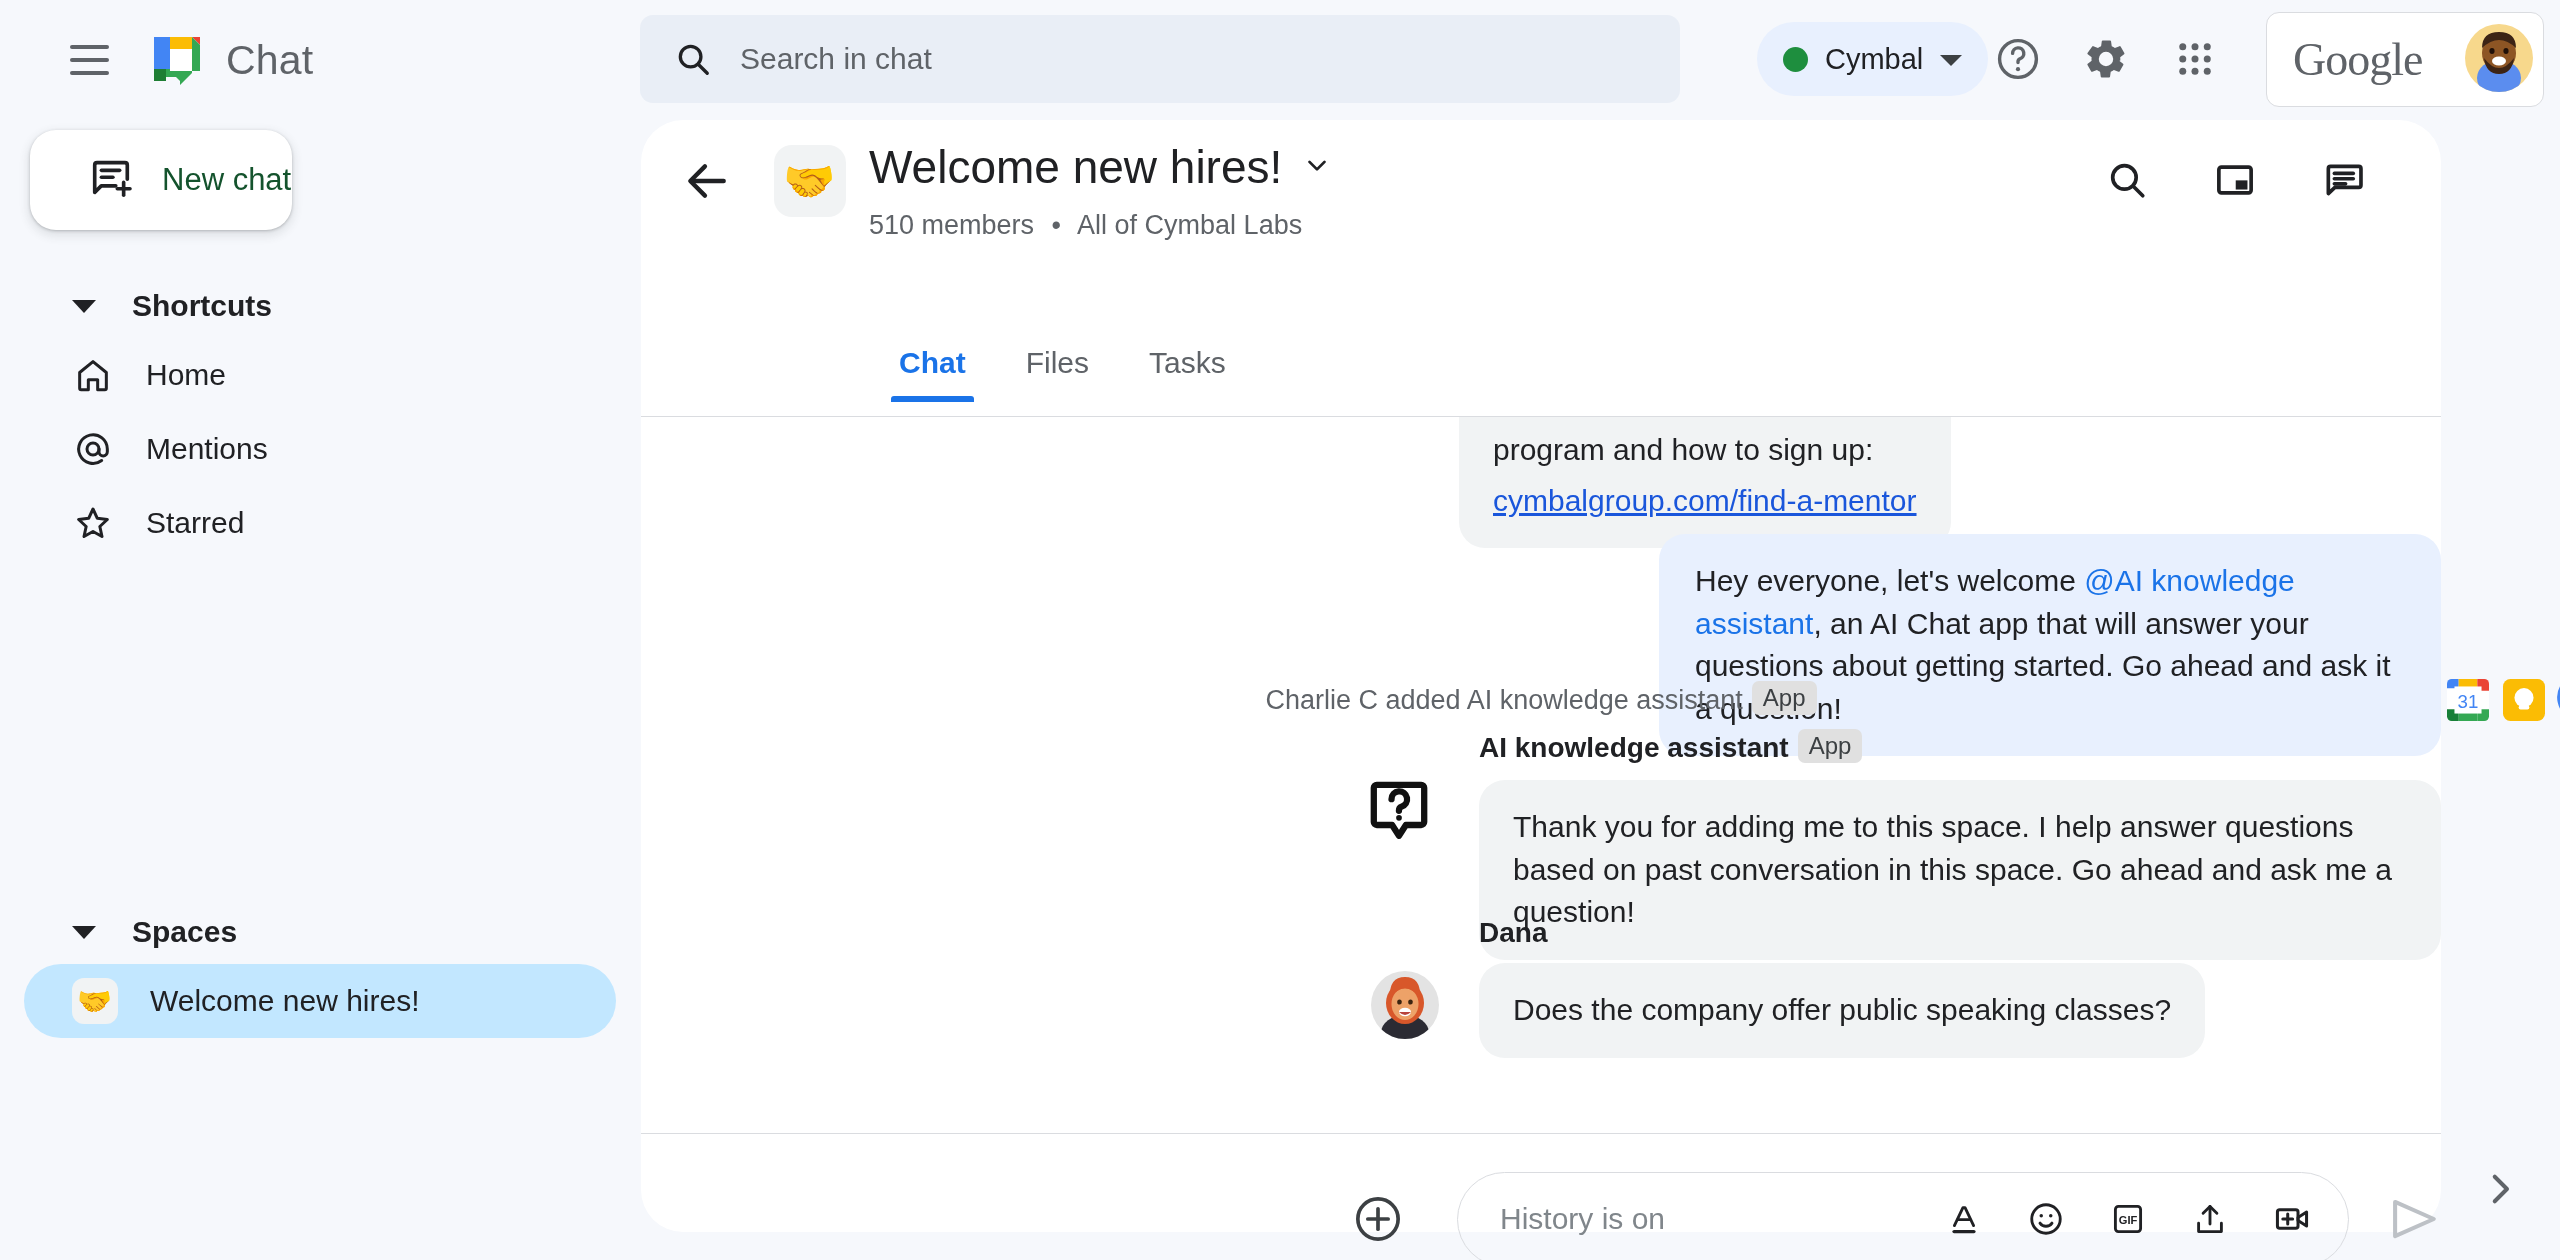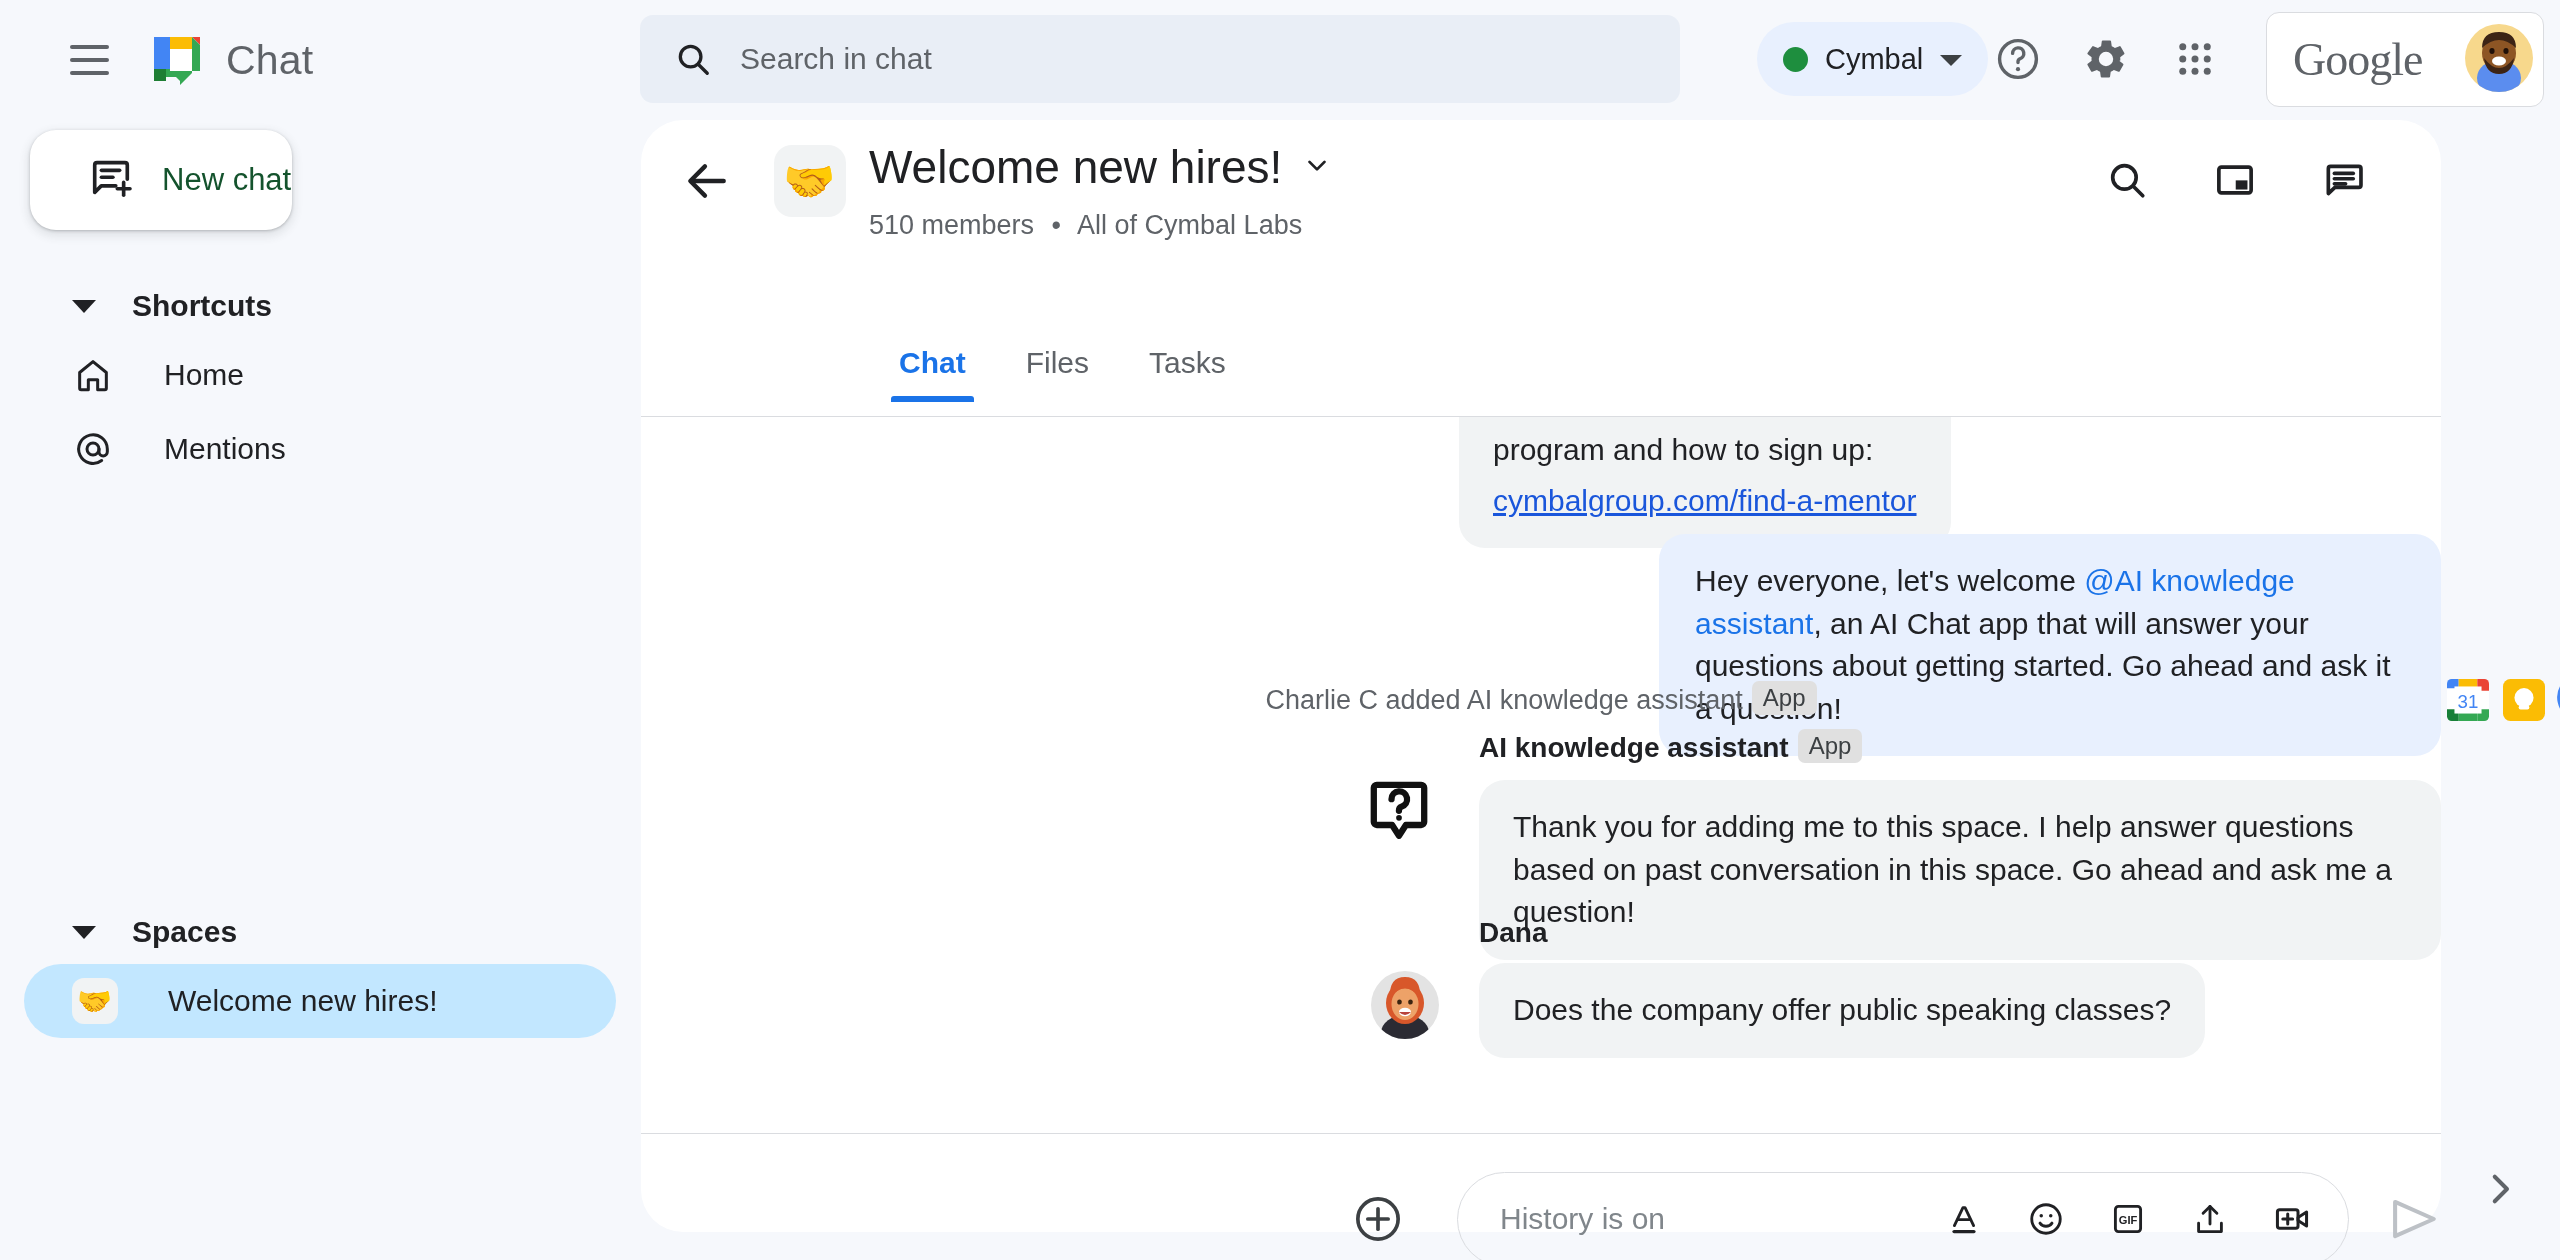--- a/index.html
+++ b/index.html
@@ -78,21 +78,21 @@
     display: flex; align-items: center; height: 64px; padding-left: 72px; gap: 36px; cursor: pointer;
   }
   .caret { width: 0; height: 0; border-left: 12px solid transparent; border-right: 12px solid transparent; border-top: 13px solid #202124; }
   .nav-section-title { font-size: 30px; color: #202124; font-weight: bold; }
 
   .nav-item {
     display: flex; align-items: center; height: 74px; margin: 0 24px 0 24px;
     padding-left: 48px; gap: 32px; border-radius: 37px; cursor: pointer;
   }
   .nav-item .ni-icon { width: 42px; height: 42px; display:flex; align-items:center; justify-content:center; }
-  .nav-item .ni-label { font-size: 30px; color: #202124; margin-left: 18px; }
+  .nav-item .ni-label { font-size: 30px; color: #202124; }
   .nav-item.selected { background: #c2e7ff; }
   .space-emoji {
     width: 46px; height: 46px; background: #f1f3f4; border-radius: 12px;
     display: flex; align-items: center; justify-content: center; font-size: 28px;
   }
 
   
   .chat-panel {
     position: absolute; left: 641px; top: 120px;
     width: 1800px; height: 1112px;
@@ -308,20 +308,28 @@
       <div class="nav-item">
         <span class="ni-icon">
           <svg width="40" height="40" viewBox="0 0 24 24" fill="none" stroke="#202124" stroke-width="1.8">
             <circle cx="12" cy="12" r="3.6"></circle>
             <path d="M15.6 12v1.7a2.5 2.5 0 0 0 5 0V12a8.6 8.6 0 1 0-3.4 6.9" stroke-linecap="round"></path>
           </svg>
         </span>
         <span class="ni-label">Mentions</span>
       </div>
 
+      <div class="nav-item">
+        <span class="ni-icon">
+          <svg width="40" height="40" viewBox="0 0 24 24" fill="none" stroke="#202124" stroke-width="1.8">
+            <path d="M12 3.6l2.6 5.6 6 .7-4.5 4.2 1.3 6L12 17.1 6.6 20.1l1.3-6L3.4 9.9l6-.7z" stroke-linejoin="round"></path>
+          </svg>
+        </span>
+        <span class="ni-label">Starred</span>
+      </div>
     </div>
 
     <div style="position:absolute; top:780px; left:0; width:640px;">
       <div class="nav-section-head">
         <span class="caret"></span>
         <span class="nav-section-title">Spaces</span>
       </div>
 
       <div class="nav-item selected">
         <span class="space-emoji">🤝</span>

